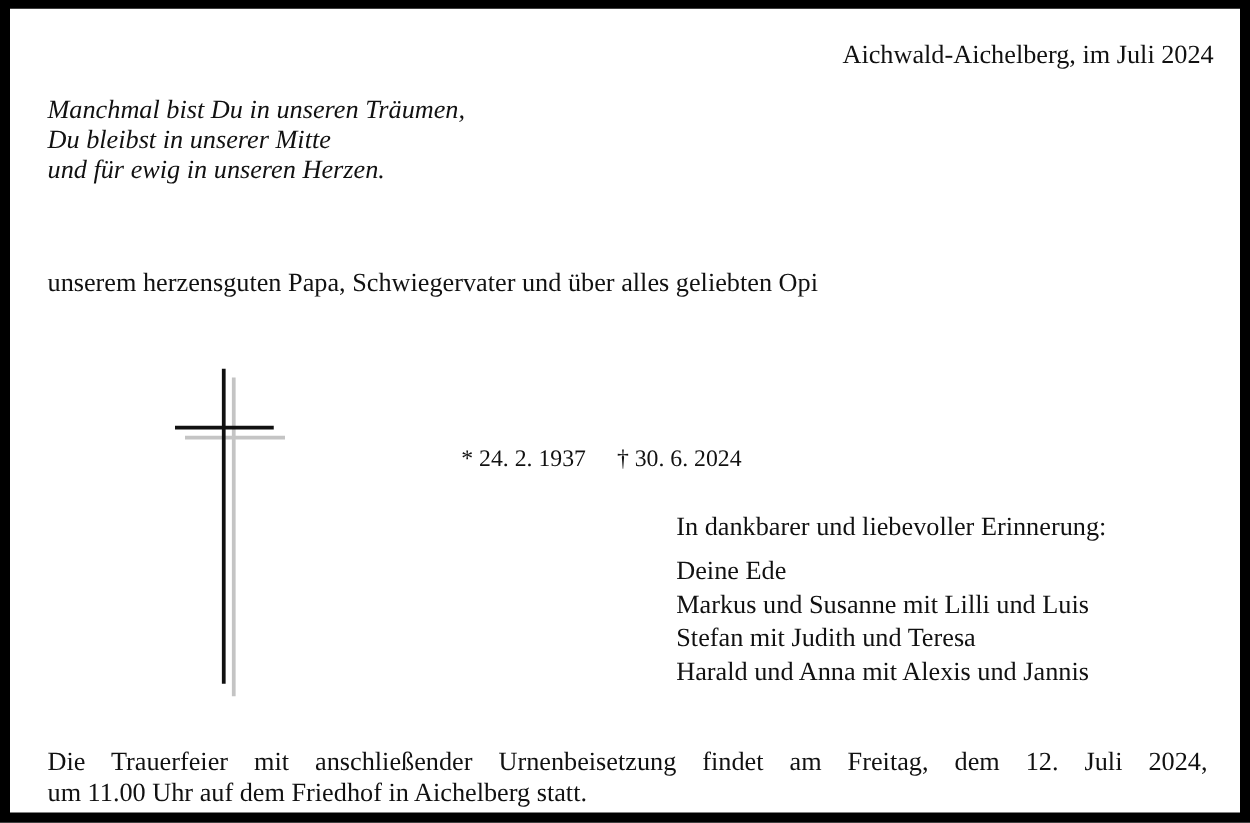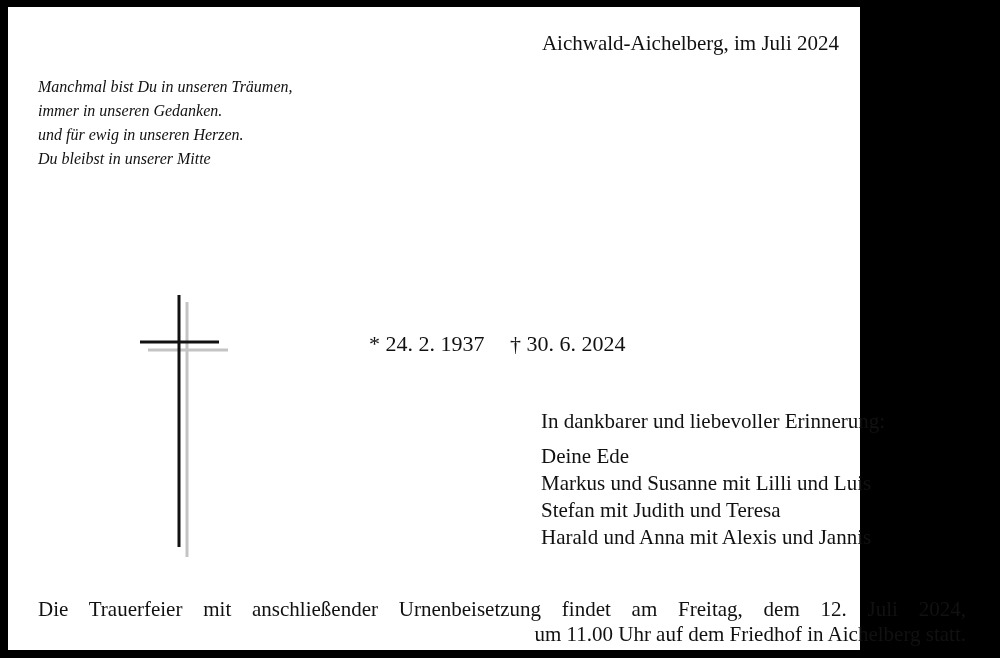--- a/index.html
+++ b/index.html
@@ -1,55 +1,55 @@
 <!DOCTYPE html>
 <html><head>
 <meta charset="utf-8">
 <style>
   html, body { margin: 0; padding: 0; background: #000; }
   body { width: 1000px; height: 658px; overflow: hidden; }
   .frame {
-    position: absolute; left: 8px; top: 7px; width: 852px; height: 643px;
+    position: absolute; left: 8px; top: 7px; width: 984px; height: 643px;
     background: #fff; color: #111;
     font-family: "DejaVu Serif", "Liberation Serif", serif;
   }
   .serif { font-family: "Liberation Serif", "DejaVu Serif", serif; }
   .abs { position: absolute; white-space: nowrap; }
   .place { right: 21px; top: 24px; font-size: 21px; }
-  .poem { left: 30px; top: 68px; font-size: 16px; font-style: italic; line-height: 24px; }
+  .poem { left: 30px; top: 68px; font-size: 21px; font-style: italic; line-height: 24px; }
   .poem div { white-space: nowrap; }
   .intro { left: 30px; top: 207px; width: 928px; font-size: 21px; line-height: 25px; white-space: normal; }
   .intro .l1 { text-align: justify; text-align-last: justify; display: block; }
   .intro .l2 { display: block; }
   .name { left: 337px; top: 280px; font-size: 52px; font-weight: bold; letter-spacing: -0.5px; }
-  .dates { left: 361px; top: 324px; font-size: 22px; text-align: center; }
+  .dates { left: 361px; top: 350px; font-size: 19px; text-align: center; }
   .dates span { margin-right: 20px; }
   .thanks { left: 533px; top: 402px; font-size: 21px; }
   .family { left: 533px; top: 436px; font-size: 21px; line-height: 27px; }
   .family div { white-space: nowrap; }
   .service { left: 30px; top: 590px; width: 928px; font-size: 21px; line-height: 25px; }
   .service .l1 { display: block; text-align: justify; text-align-last: justify; }
-  .service .l2 { display: block; text-align: right; }
+  .service .l2 { display: block; }
   .cross { position: absolute; left: 0; top: 0; }
 </style>
 </head>
 <body>
 
 <div class="frame">
 
   <div class="abs place serif">Aichwald-Aichelberg, im Juli 2024</div>
 
   <div class="abs poem serif">
     <div>Manchmal bist Du in unseren Träumen,</div>
-    <div>immer in unseren Gedanken.</div>
+    <div>Du bleibst in unserer Mitte</div>
     <div>und für ewig in unseren Herzen.</div>
-    <div>Du bleibst in unserer Mitte</div>
   </div>
 
   <div class="abs intro serif">
+    <span class="l2">unserem herzensguten Papa, Schwiegervater und über alles geliebten Opi</span>
   </div>
 
   <svg class="cross" width="984" height="643">
     <line x1="179" y1="294" x2="179" y2="550" stroke="#c4c4c4" stroke-width="0"></line>
     <line x1="179" y1="294" x2="179" y2="550" stroke="none"></line>
 
     <line x1="179" y1="294" x2="179" y2="294" stroke="none"></line>
     <line x1="179" y1="294" x2="179" y2="294" stroke="none"></line>
     <line x1="179" y1="294" x2="179" y2="294" stroke="none"></line>
     <g transform="translate(-8,-7)">

